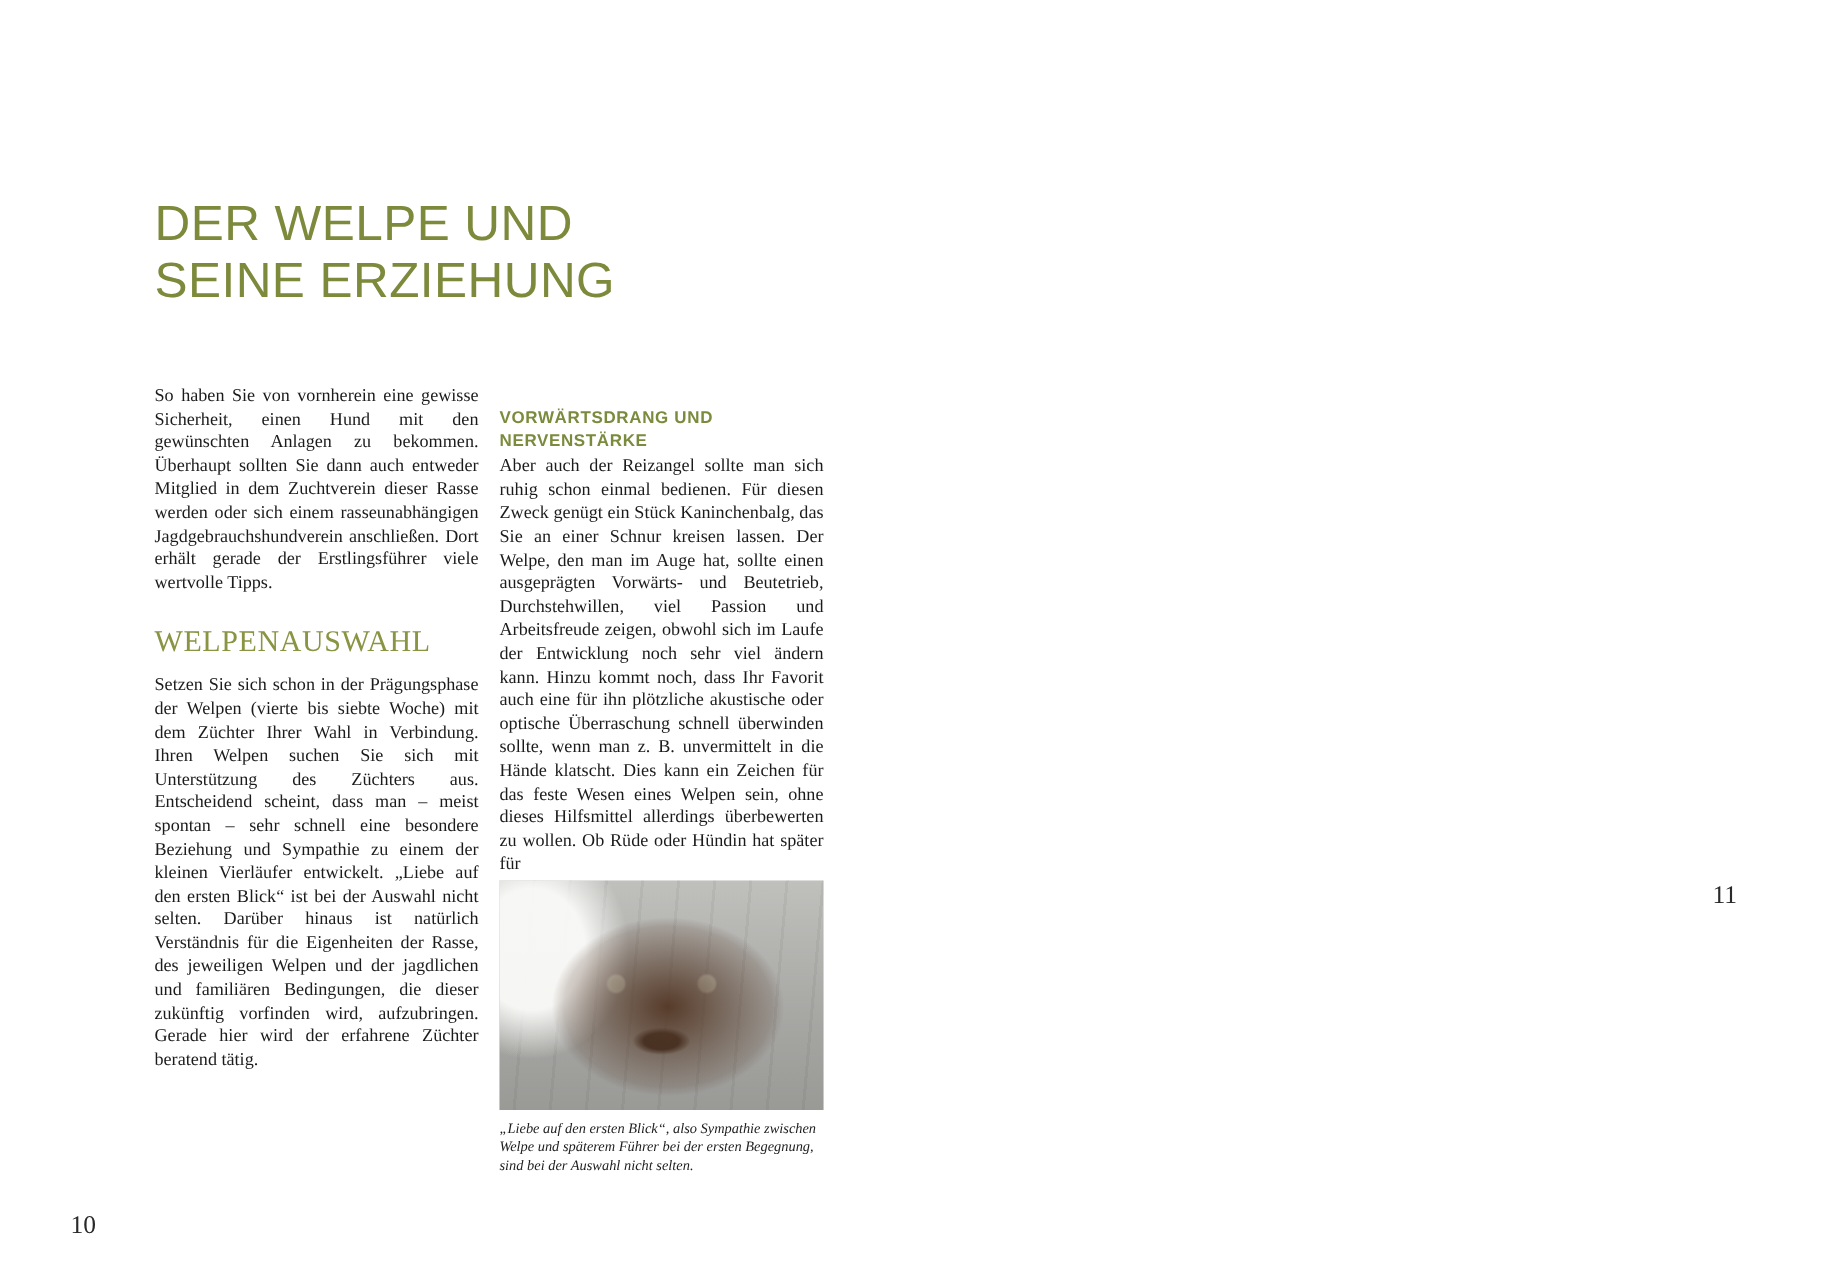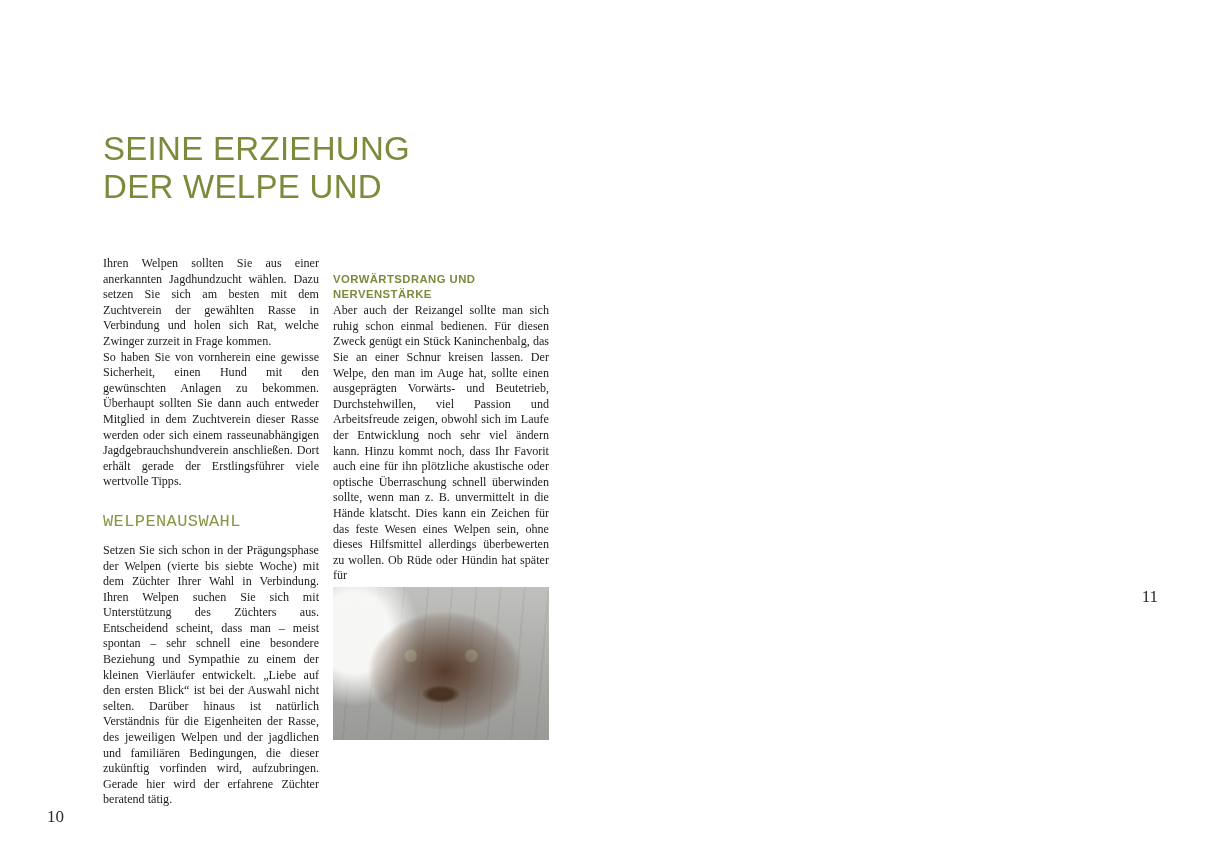--- a/index.html
+++ b/index.html
@@ -49,22 +49,22 @@
     font-size:11.3px;
     line-height:14.6px;
     letter-spacing:0.45px;
     font-weight:700;
     color:#7b8b3d;
     margin:16px 0 2px 0;
     text-transform:uppercase;
   }
 
   .h2{
-    font-family:Liberation Mono, monospace;
-    font-size:17px;
+    font-family:Liberation Serif, serif;
+    font-size:20px;
     line-height:24px;
     letter-spacing:0.4px;
     font-weight:400;
     color:#8a9442;
     margin:20px 0 9px 0;
   }
 
   
   .fig{position:absolute;}
   .fig .ph{display:block;border:0;}
@@ -108,38 +108,38 @@
   }
 </style>
 </head>
 <body>
 
 <div class="spread">
 
   <div class="page-left">
 
     <h1 class="title">
+      <span>DER WELPE UND</span>
       <span>SEINE ERZIEHUNG</span>
-      <span>DER WELPE UND</span>
     </h1>
 
     <div class="col c1">
-      <p class="flow">Ihren Welpen sollten Sie aus einer anerkannten Jagdhundzucht wählen. Dazu setzen Sie sich am besten mit dem Zuchtverein der gewählten Rasse in Verbindung und holen sich Rat, welche Zwinger zurzeit in Frage kommen.</p>
       <p class="flow">So haben Sie von vornherein eine gewisse Sicherheit, einen Hund mit den gewünschten Anlagen zu bekommen. Überhaupt sollten Sie dann auch entweder Mitglied in dem Zuchtverein dieser Rasse werden oder sich einem rasseunabhängigen Jagdgebrauchshundverein anschließen. Dort erhält gerade der Erstlingsführer viele wertvolle Tipps.</p>
       <h2 class="h2">WELPENAUSWAHL</h2>
       <p class="flow">Setzen Sie sich schon in der Prägungsphase der Welpen (vierte bis siebte Woche) mit dem Züchter Ihrer Wahl in Verbindung. Ihren Welpen suchen Sie sich mit Unterstützung des Züchters aus. Entscheidend scheint, dass man – meist spontan – sehr schnell eine besondere Beziehung und Sympathie zu einem der kleinen Vierläufer entwickelt. „Liebe auf den ersten Blick“ ist bei der Auswahl nicht selten. Darüber hinaus ist natürlich Verständnis für die Eigenheiten der Rasse, des jeweiligen Welpen und der jagdlichen und familiären Bedingungen, die dieser zukünftig vorfinden wird, aufzubringen. Gerade hier wird der erfahrene Züchter beratend tätig.</p>
     </div>
 
     <div class="col c2">
       <h3 class="sub">VORWÄRTSDRANG UND NERVENSTÄRKE</h3>
       <p class="flow">Aber auch der Reizangel sollte man sich ruhig schon einmal bedienen. Für diesen Zweck genügt ein Stück Kaninchenbalg, das Sie an einer Schnur kreisen lassen. Der Welpe, den man im Auge hat, sollte einen ausgeprägten Vorwärts- und Beutetrieb, Durchstehwillen, viel Passion und Arbeitsfreude zeigen, obwohl sich im Laufe der Entwicklung noch sehr viel ändern kann. Hinzu kommt noch, dass Ihr Favorit auch eine für ihn plötzliche akustische oder optische Überraschung schnell überwinden sollte, wenn man z. B. unvermittelt in die Hände klatscht. Dies kann ein Zeichen für das feste Wesen eines Welpen sein, ohne dieses Hilfsmittel allerdings überbewerten zu wollen. Ob Rüde oder Hündin hat später für</p>
     </div>
 
     <figure class="fig" id="fig-puppy" style="margin:0;">
       <div class="ph ph-puppy"></div>
+      <figcaption class="cap">„Liebe auf den ersten Blick“, also Sympathie zwischen Welpe und späterem Führer bei der ersten Begegnung, sind bei der Auswahl nicht selten.</figcaption>
     </figure>
 
     <div class="folio" id="folio-left">10</div>
   </div>
 
   <div class="page-right">
 
     <div class="folio" id="folio-right">11</div>
   </div>
 

